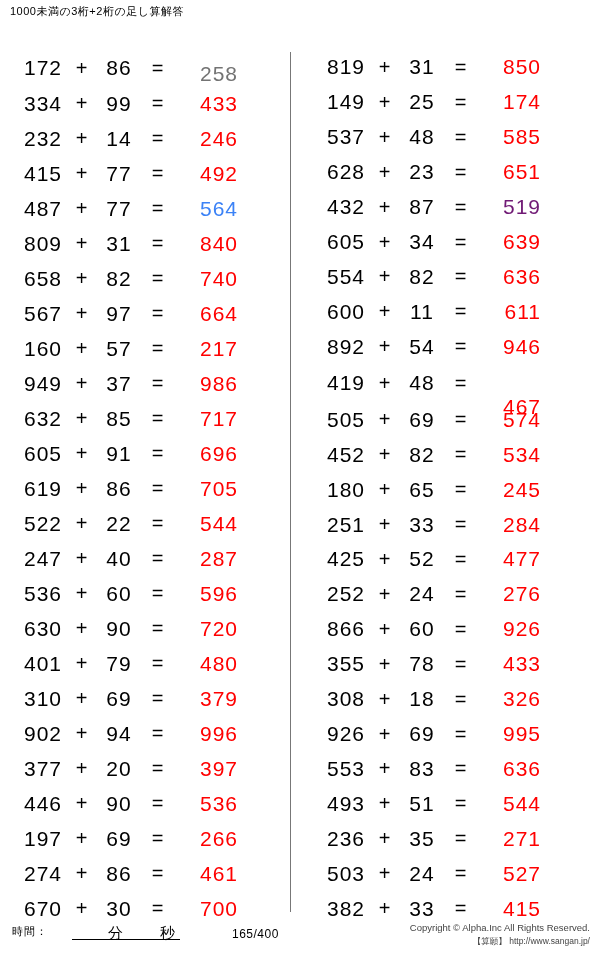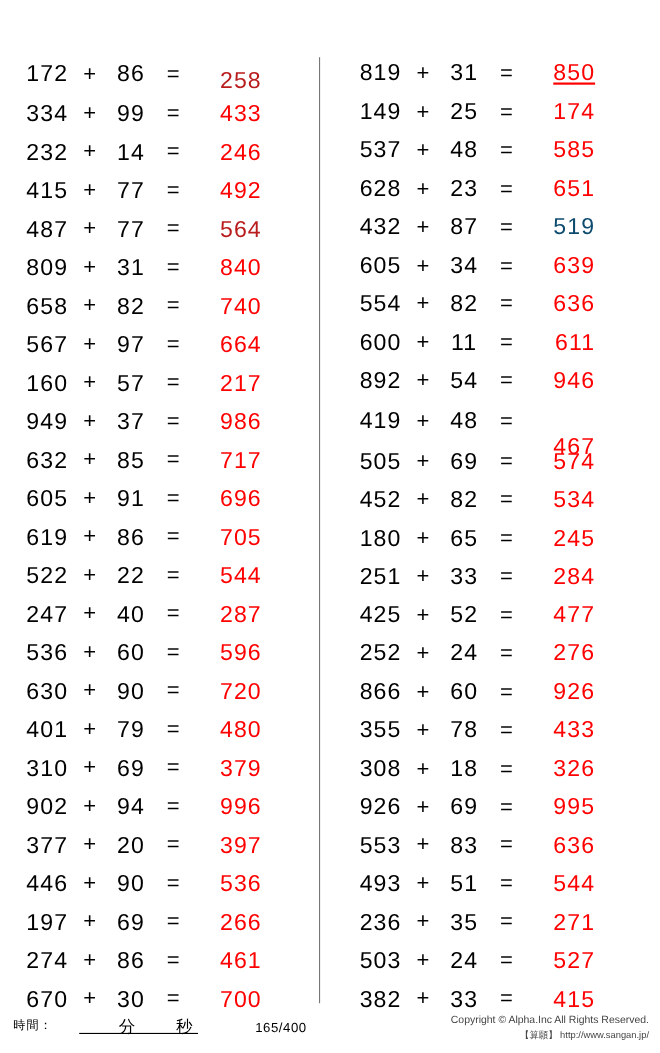--- a/index.html
+++ b/index.html
@@ -141,29 +141,30 @@
   }
   .copyright .line2 {
     font-size: 8.5px;
   }
 </style>
 </head>
 <body>
 
 <div class="page">
 
+  <div class="page-title">1000未満の3桁+2桁の足し算解答</div>
 
   <div class="columns">
     <div class="column left">
         <div class="problem">
           <span class="op-a">172</span>
           <span class="op-plus">+</span>
           <span class="op-b">86</span>
           <span class="op-eq">=</span>
-          <span class="op-ans" style="color: #b91c1c; margin-top: 12px;">258</span>
+          <span class="op-ans" style="color: #737373; margin-top: 12px;">258</span>
         </div>
         <div class="problem">
           <span class="op-a">334</span>
           <span class="op-plus">+</span>
           <span class="op-b">99</span>
           <span class="op-eq">=</span>
           <span class="op-ans" style="color: rgb(255, 0, 0);">433</span>
         </div>
         <div class="problem">
           <span class="op-a">232</span>
@@ -177,21 +178,21 @@
           <span class="op-plus">+</span>
           <span class="op-b">77</span>
           <span class="op-eq">=</span>
           <span class="op-ans" style="color: rgb(255, 0, 0);">492</span>
         </div>
         <div class="problem">
           <span class="op-a">487</span>
           <span class="op-plus">+</span>
           <span class="op-b">77</span>
           <span class="op-eq">=</span>
-          <span class="op-ans" style="color: #b91c1c;">564</span>
+          <span class="op-ans" style="color: #3b82f6;">564</span>
         </div>
         <div class="problem">
           <span class="op-a">809</span>
           <span class="op-plus">+</span>
           <span class="op-b">31</span>
           <span class="op-eq">=</span>
           <span class="op-ans" style="color: rgb(255, 0, 0);">840</span>
         </div>
         <div class="problem">
           <span class="op-a">658</span>
@@ -327,21 +328,21 @@
           <span class="op-ans" style="color: rgb(255, 0, 0);">700</span>
         </div>
       </div>
     <div class="divider"></div>
     <div class="column right">
         <div class="problem">
           <span class="op-a">819</span>
           <span class="op-plus">+</span>
           <span class="op-b">31</span>
           <span class="op-eq">=</span>
-          <span class="op-ans" style="color: rgb(255, 0, 0); text-decoration: underline;">850</span>
+          <span class="op-ans" style="color: rgb(255, 0, 0);">850</span>
         </div>
         <div class="problem">
           <span class="op-a">149</span>
           <span class="op-plus">+</span>
           <span class="op-b">25</span>
           <span class="op-eq">=</span>
           <span class="op-ans" style="color: rgb(255, 0, 0);">174</span>
         </div>
         <div class="problem">
           <span class="op-a">537</span>
@@ -355,21 +356,21 @@
           <span class="op-plus">+</span>
           <span class="op-b">23</span>
           <span class="op-eq">=</span>
           <span class="op-ans" style="color: rgb(255, 0, 0);">651</span>
         </div>
         <div class="problem">
           <span class="op-a">432</span>
           <span class="op-plus">+</span>
           <span class="op-b">87</span>
           <span class="op-eq">=</span>
-          <span class="op-ans" style="color: #0c4a6e;">519</span>
+          <span class="op-ans" style="color: #701a75;">519</span>
         </div>
         <div class="problem">
           <span class="op-a">605</span>
           <span class="op-plus">+</span>
           <span class="op-b">34</span>
           <span class="op-eq">=</span>
           <span class="op-ans" style="color: rgb(255, 0, 0);">639</span>
         </div>
         <div class="problem">
           <span class="op-a">554</span>

